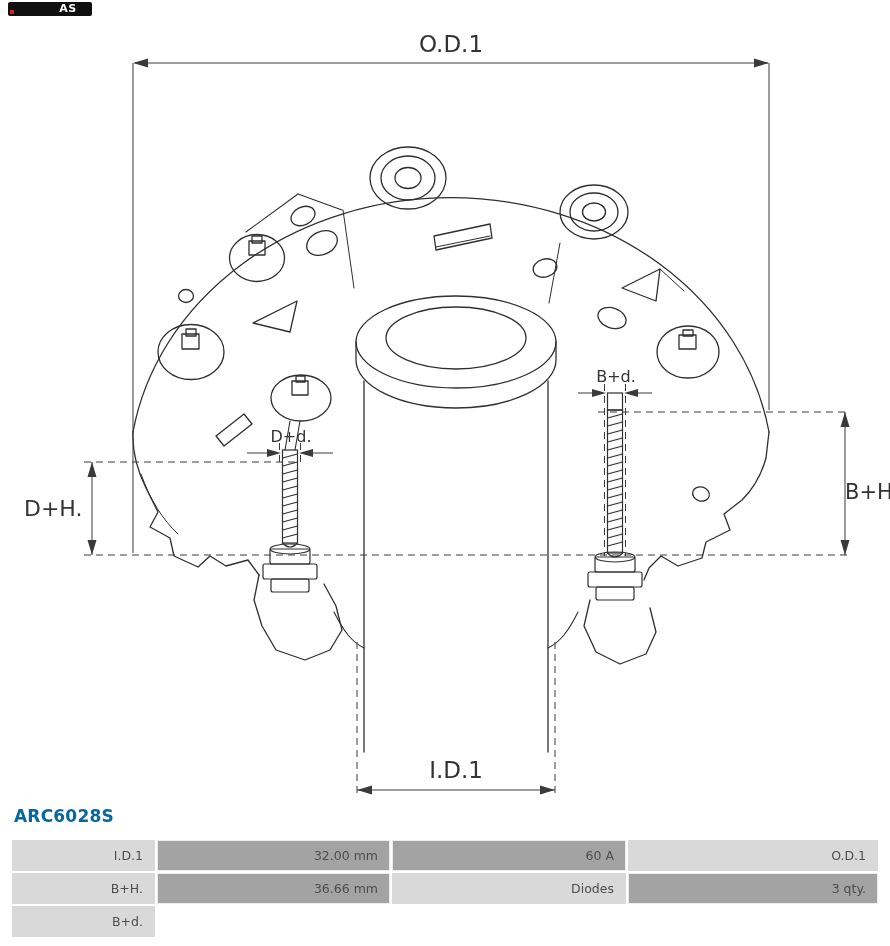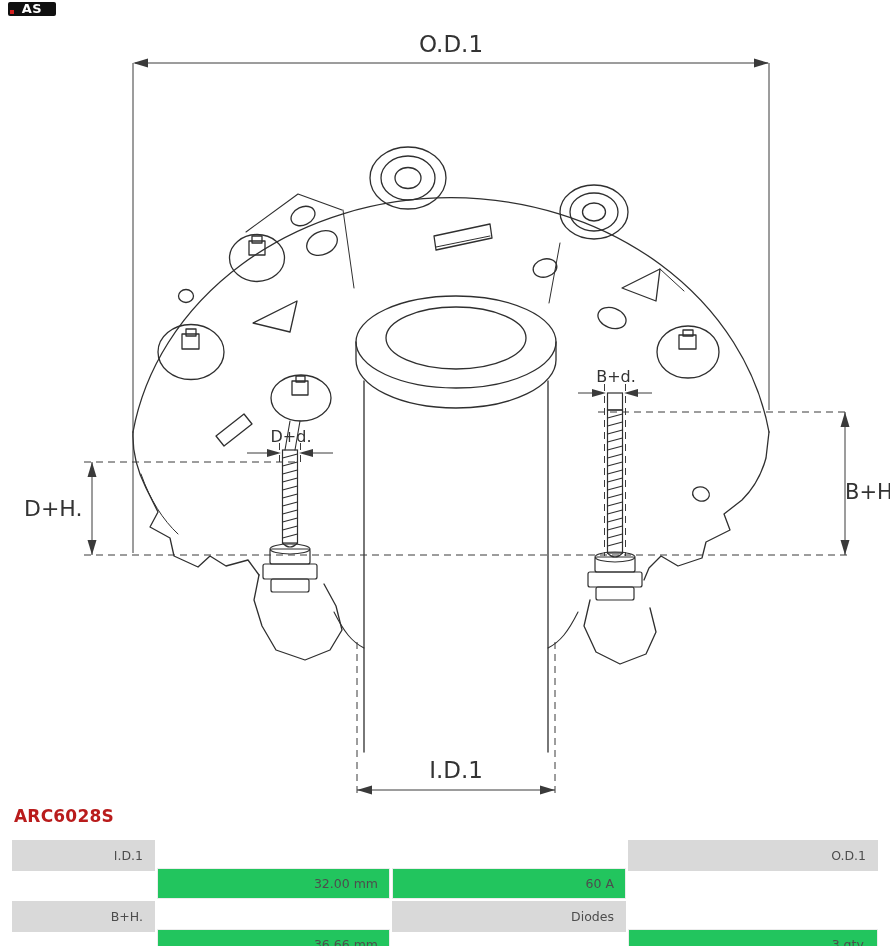--- a/index.html
+++ b/index.html
@@ -4,39 +4,39 @@
 <style>
   html,body { margin:0; padding:0; }
   body {
     width:890px; height:946px; position:relative; background:#ffffff;
     font-family:"DejaVu Sans","Liberation Sans",sans-serif; overflow:hidden;
   }
   svg text { font-family:"DejaVu Sans","Liberation Sans",sans-serif; fill:#333; }
   .drawing { position:absolute; top:0; left:0; }
   .logo {
     position:absolute; top:2px; left:8px; width:48px; height:14px;
-    background:#101010; color:#fff; font-size:13px; font-weight:bold;
-    text-align:center; line-height:14px; border-radius:2px; letter-spacing:.5px;
+    background:#101010; color:#fff; font-size:11px; font-weight:bold;
+    text-align:center; line-height:14px; border-radius:2px; letter-spacing:.5px;padding-left:36px;
   }
   .logo-accent { position:absolute; left:2px; bottom:2px; width:4px; height:4px; background:#d42020; }
   .part-number {
     position:absolute; top:806px; left:14px;
-    font-size:17px; font-weight:600; color:#b91c1c; letter-spacing:.2px;
+    font-size:17px; font-weight:600; color:#0369a1; letter-spacing:.2px;
   }
   .spec-table {
     position:absolute; top:840px; left:12px; width:866px;
     display:grid; grid-template-columns:143px 233px 234px 1fr; gap:2px;
     font-size:12.5px; color:#4d4d4d;
   }
   .cell {
     height:31px; line-height:31px; text-align:right;
     padding-right:12px; box-sizing:border-box; white-space:nowrap;
   }
   .cell.label { background:#d9d9d9; }
-  .cell.value { background:#22c55e; box-shadow:inset 0 0 0 1px #ececec;margin-top:28px; }
+  .cell.value { background:#a3a3a3; box-shadow:inset 0 0 0 1px #ececec; }
 </style>
 </head>
 <body>
 
 <div class="logo">
   <span>AS</span>
   <span class="logo-accent"></span>
 </div>
 
 <svg class="drawing" width="890" height="808" viewBox="0 0 890 808" xmlns="http://www.w3.org/2000/svg">

